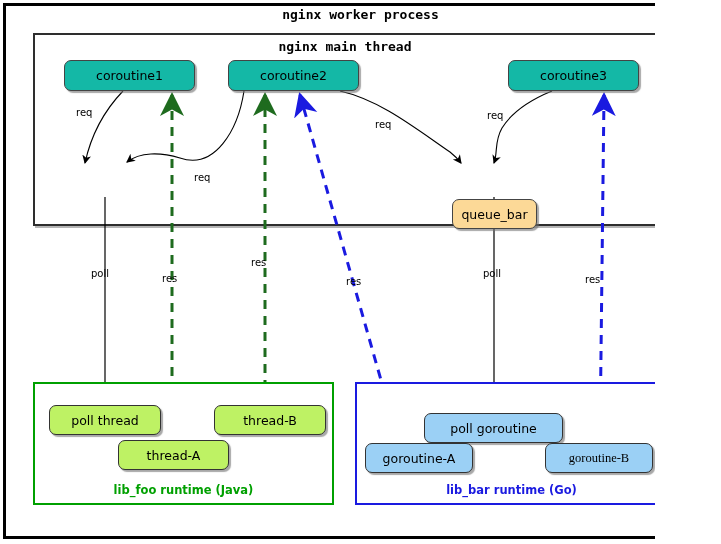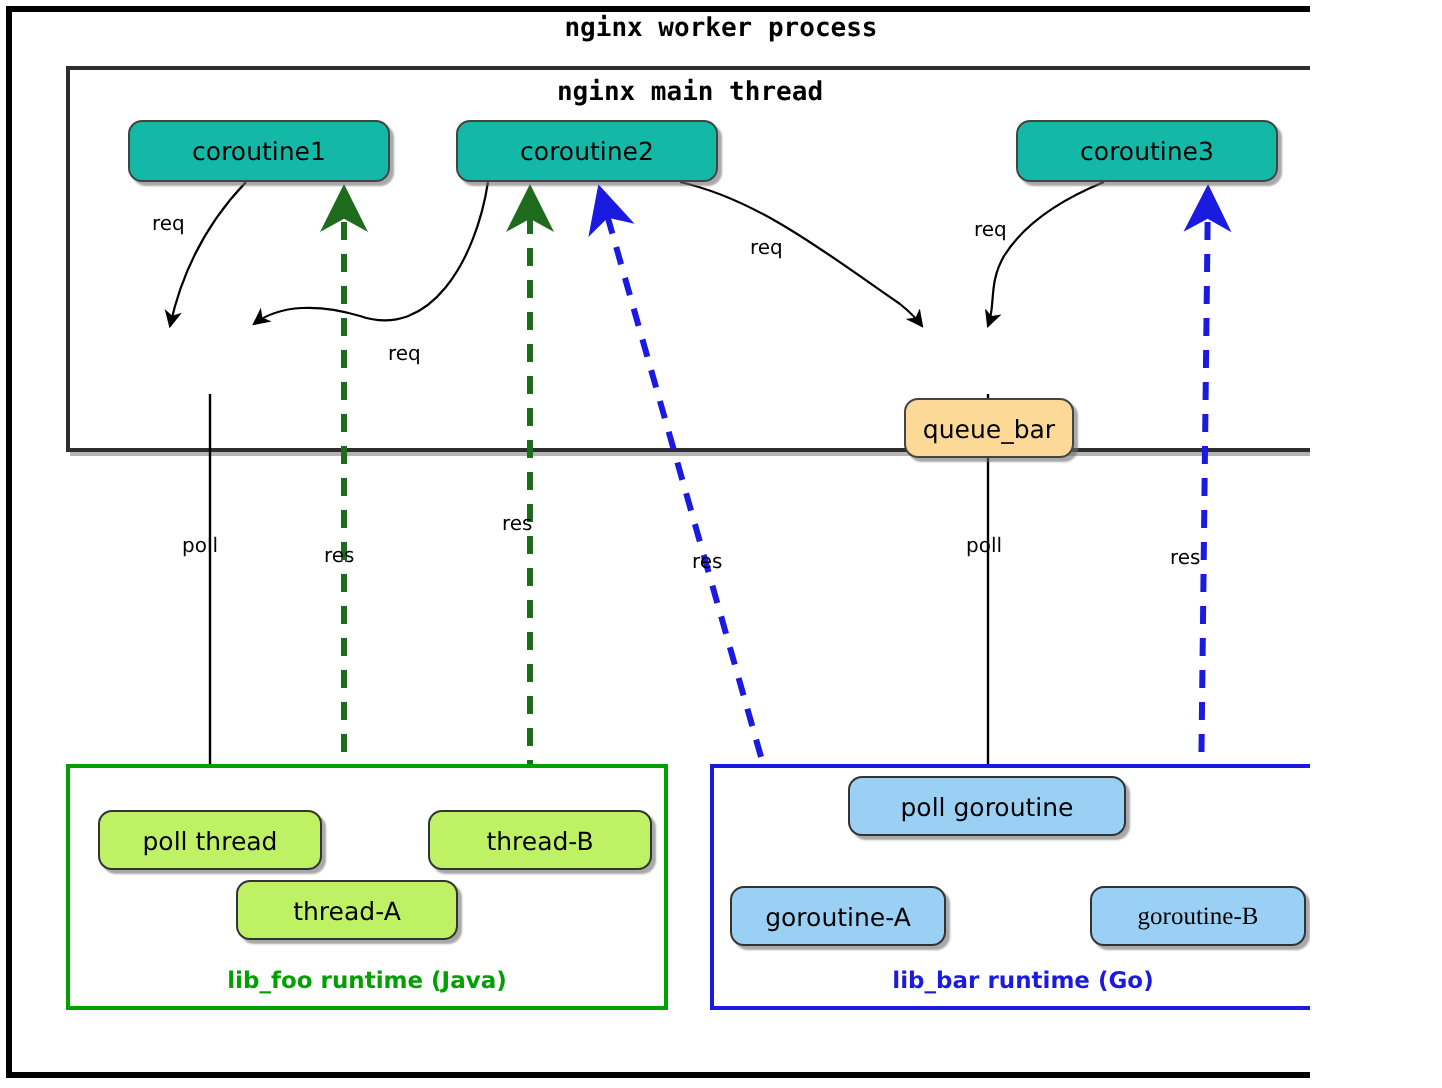--- a/index.html
+++ b/index.html
@@ -165,21 +165,21 @@
   <div class="node thread" style="left:49px; top:405px; width:112px; height:30px;">
     <span>poll thread</span>
   </div>
   <div class="node thread" style="left:118px; top:440px; width:111px; height:30px;">
     <span>thread-A</span>
   </div>
   <div class="node thread" style="left:214px; top:405px; width:112px; height:30px;">
     <span>thread-B</span>
   </div>
 
-  <div class="node goroutine" style="left:424px; top:388px; width:139px; height:30px;justify-content:center;">
+  <div class="node goroutine" style="left:424px; top:413px; width:139px; height:30px;justify-content:center;">
     <span>poll goroutine</span>
   </div>
   <div class="node goroutine" style="left:365px; top:443px; width:108px; height:30px;">
     <span>goroutine-A</span>
   </div>
   <div class="node goroutine" style="left:545px; top:443px; width:108px; height:30px;font-family:Liberation Serif, serif;">
     <span>goroutine-B</span>
   </div>
 
   <div class="edge-label" style="left:76px; top:107px;">req</div>

